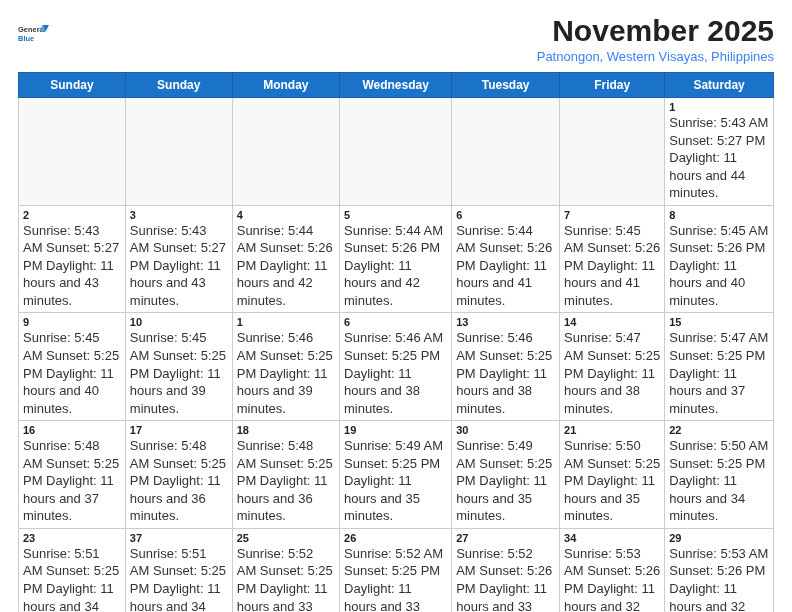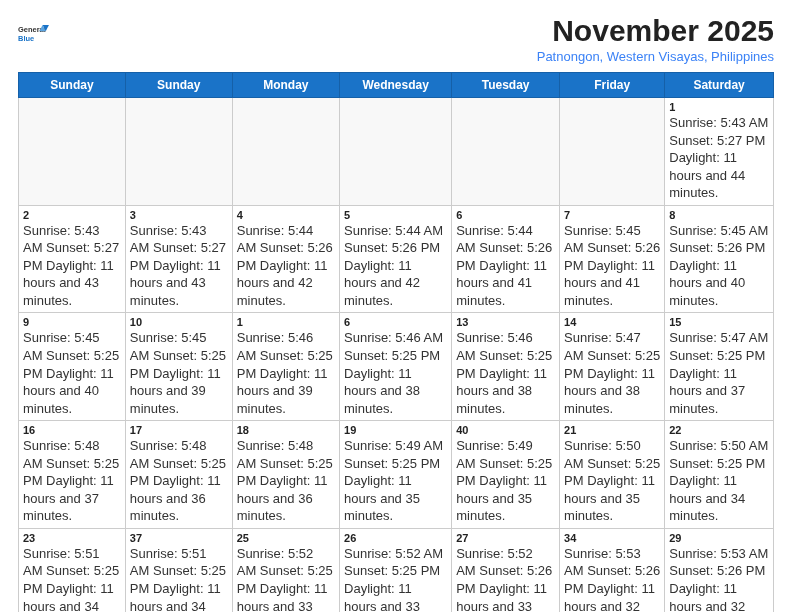--- a/index.html
+++ b/index.html
@@ -259,21 +259,21 @@
 and 36 minutes.</div>
           </td>
           <td>
             <span class="day-num">19</span>
             <div class="day-info">Sunrise: 5:49 AM
 Sunset: 5:25 PM
 Daylight: 11 hours
 and 35 minutes.</div>
           </td>
           <td>
-            <span class="day-num">40</span>
+            <span class="day-num">30</span>
             <div class="day-info">Sunrise: 5:49 AM
 Sunset: 5:25 PM
 Daylight: 11 hours
 and 35 minutes.</div>
           </td>
           <td>
             <span class="day-num">21</span>
             <div class="day-info">Sunrise: 5:50 AM
 Sunset: 5:25 PM
 Daylight: 11 hours

